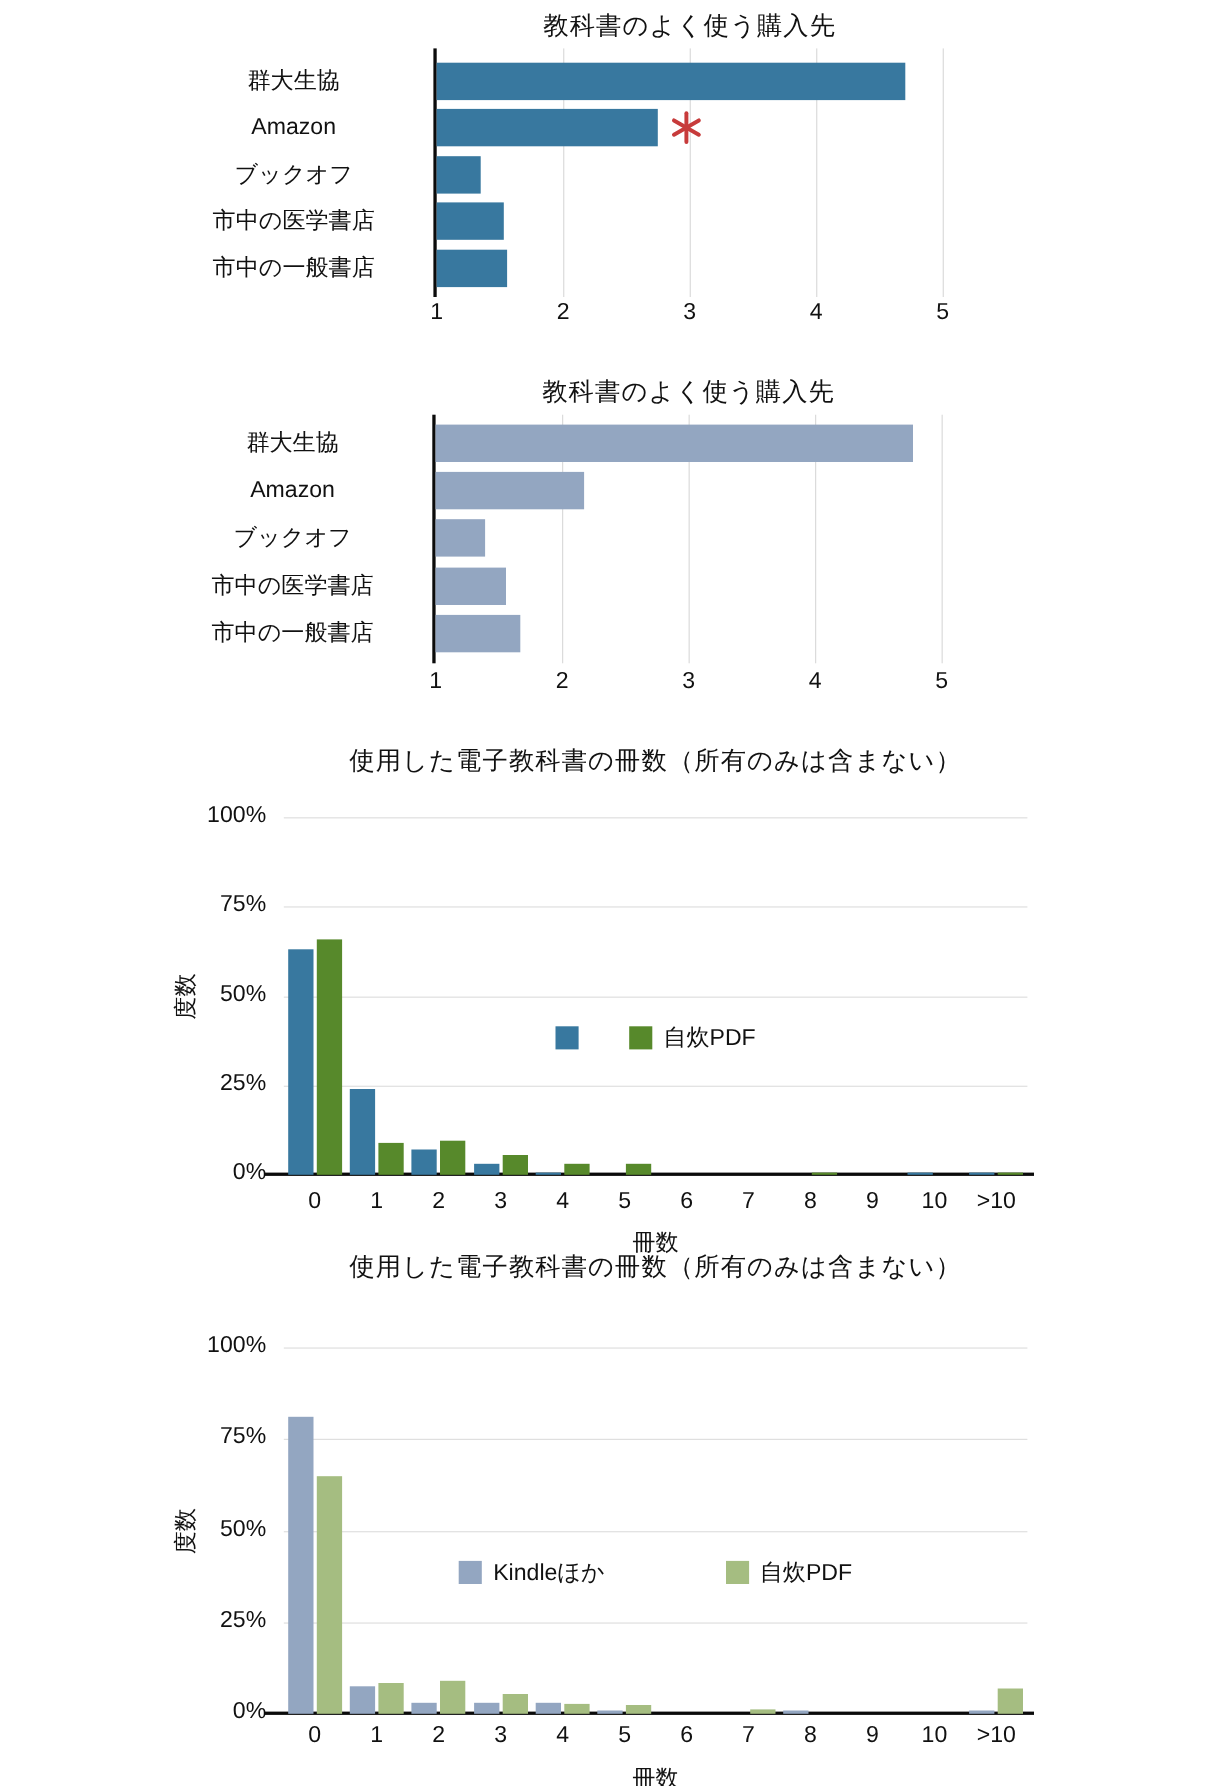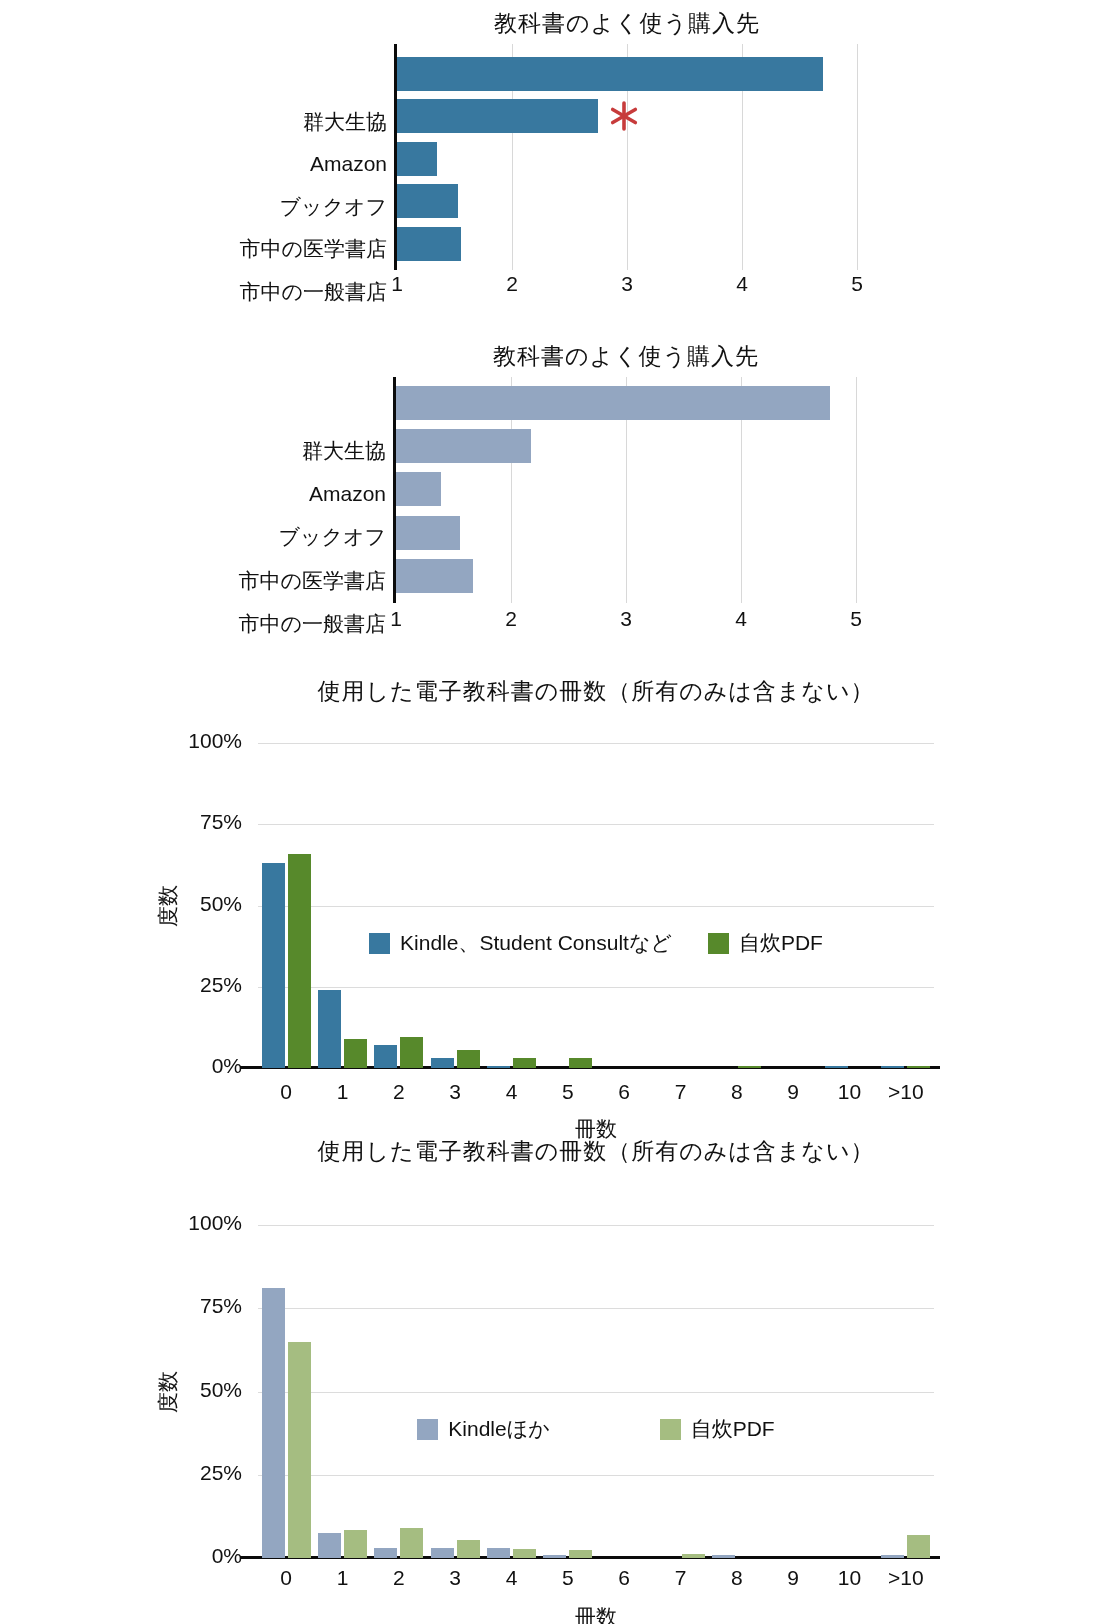--- a/index.html
+++ b/index.html
@@ -9,21 +9,21 @@
     color:#111;overflow:hidden;position:relative;
   }
   .chart{position:absolute;left:0;width:1104px;padding-left:21px;}
   .chart-title{position:absolute;margin:0;font-size:23px;font-weight:400;text-align:center;letter-spacing:1px;}
   .plot{position:absolute;}
   .gridline-v{position:absolute;top:0;width:1px;background:#d8d8d8;}
   .gridline-h{position:absolute;left:0;height:1px;background:#dcdcdc;}
   .axis-v{position:absolute;top:0;width:3px;background:#0b0b0b;}
   .baseline{position:absolute;height:3px;background:#0b0b0b;}
   .bar{position:absolute;}
-  .cat-label{position:absolute;text-align:right;font-size:21px;line-height:28px;white-space:nowrap;margin-top:48px;}
+  .cat-label{position:absolute;text-align:center;font-size:21px;line-height:28px;white-space:nowrap;}
   .tick{position:absolute;text-align:center;font-size:21px;}
   .ytick{position:absolute;text-align:right;font-size:21px;}
   .axis-title{position:absolute;text-align:center;font-size:21px;white-space:nowrap;}
   .legend{position:absolute;display:flex;justify-content:center;align-items:center;}
   .legend-item{display:flex;align-items:center;font-size:21px;white-space:nowrap;}
   .swatch{width:21px;height:21px;display:inline-block;margin-right:10px;}
   .annotation{position:absolute;}
 </style>
 </head>
 <body>
@@ -125,21 +125,20 @@
         <div class="tick" style="left: 450.805px; width: 56px; top: 337px;">8</div>
         <div class="tick" style="left: 507.135px; width: 56px; top: 337px;">9</div>
         <div class="bar" style="left: 566.965px; top: 322.725px; width: 23px; height: 2.275px; background: rgb(56, 120, 159);"></div>
         <div class="tick" style="left: 563.465px; width: 56px; top: 337px;">10</div>
         <div class="bar" style="left: 623.295px; top: 322.725px; width: 23px; height: 2.275px; background: rgb(56, 120, 159);"></div>
         <div class="bar" style="left: 649.295px; top: 322.725px; width: 23px; height: 2.275px; background: rgb(87, 137, 43);"></div>
         <div class="tick" style="left: 619.795px; width: 56px; top: 337px;">&gt;10</div>
         <div class="legend" style="left: 0px; width: 676px; top: 186px; gap: 36px;">
           <div class="legend-item">
             <div class="swatch" style="background: rgb(56, 120, 159);"></div>
-            <div class="legend-label">Kindle、Student Consultなど</div>
           </div>
           <div class="legend-item">
             <div class="swatch" style="background: rgb(87, 137, 43);"></div>
             <div class="legend-label">自炊PDF</div>
           </div>
         </div>
         <div class="axis-title" style="left: 0px; width: 676px; top: 372px;">冊数</div>
         <div class="axis-title" style="left: -140px; top: 148.5px; width: 100px; height: 28px; transform: rotate(-90deg);">度数</div>
       </div>
   </section>

